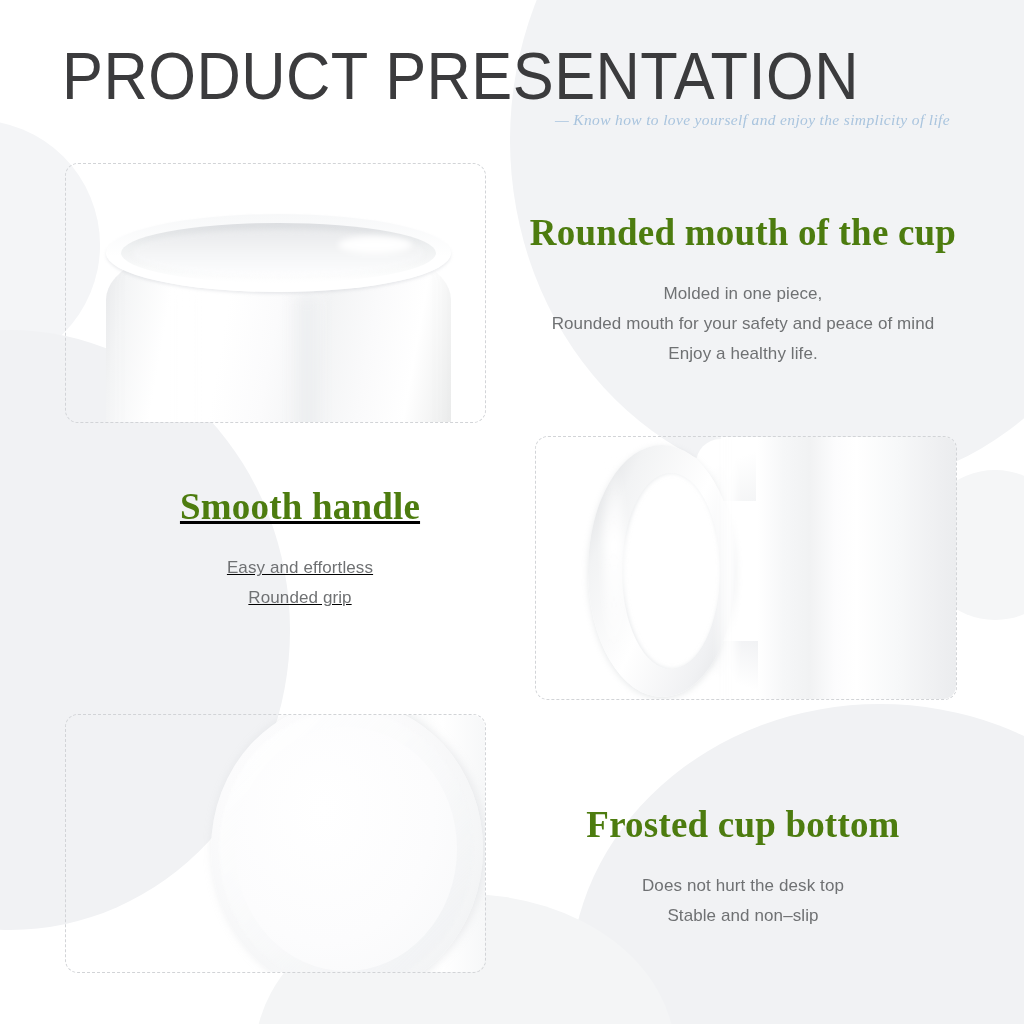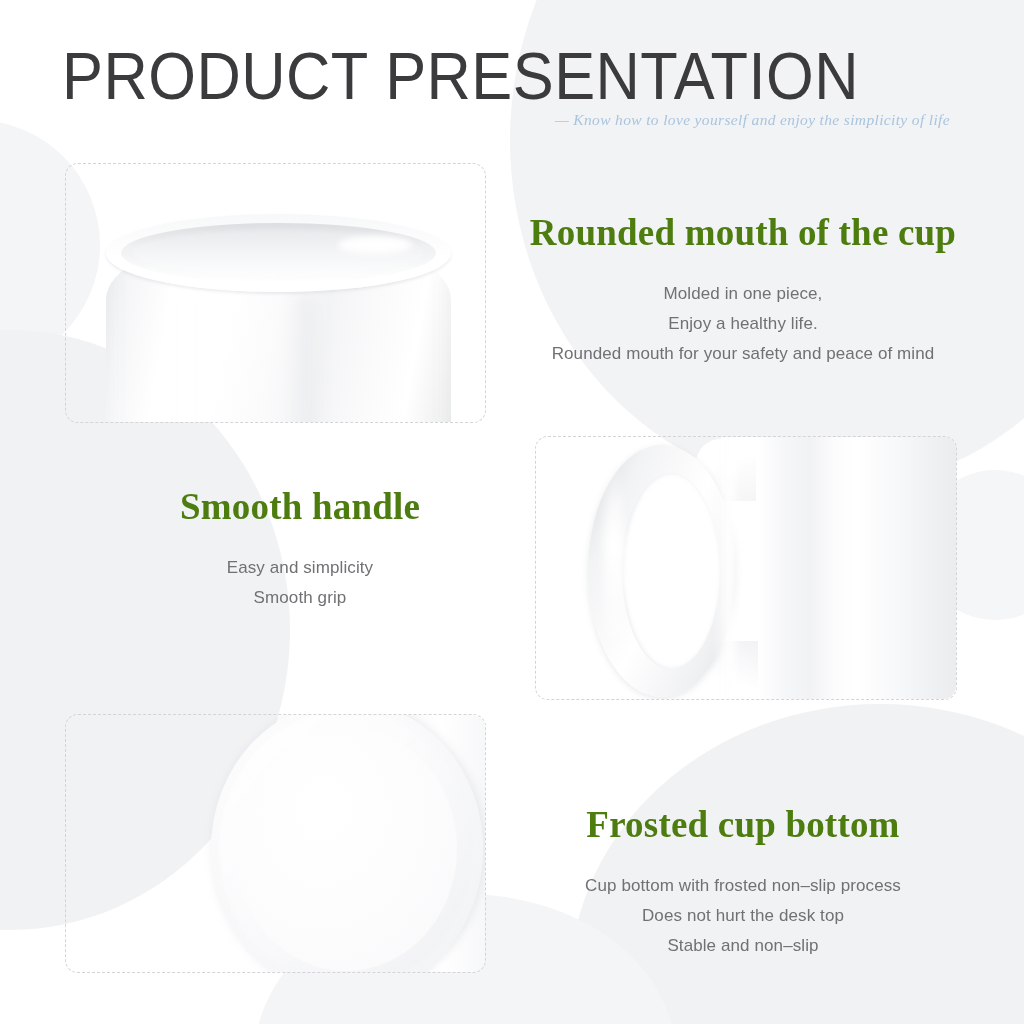--- a/index.html
+++ b/index.html
@@ -361,21 +361,21 @@
     filter: blur(10px);
     opacity: 0.8;
   }
 
   
   .feature {
     position: absolute;
     text-align: center;
   }
   .feature-rim    { left: 508px; top: 212px; width: 470px; }
-  .feature-handle { left: 62px;  top: 486px; width: 476px; }
+  .feature-handle { left: 62px;  top: 486px; width: 476px; text-decoration: underline; }
   .feature-bottom { left: 508px; top: 804px; width: 470px; }
 
   .feature-heading {
     margin: 0;
     font-family: "Liberation Serif", "DejaVu Serif", serif;
     font-weight: 700;
     font-size: 37px;
     line-height: 1.12;
     letter-spacing: 0.2px;
     color: #4d7c0f;
@@ -424,30 +424,30 @@
         <div class="mug-rim-inner-shadow"></div>
         <div class="mug-rim-gloss"></div>
       </div>
     </div>
   </div>
 
   <div class="feature feature-rim">
     <h2 class="feature-heading">Rounded mouth of the cup</h2>
     <ul class="feature-lines">
       <li class="feature-line">Molded in one piece,</li>
+      <li class="feature-line">Rounded mouth for your safety and peace of mind</li>
       <li class="feature-line">Enjoy a healthy life.</li>
-      <li class="feature-line">Rounded mouth for your safety and peace of mind</li>
     </ul>
   </div>
 
   <div class="feature feature-handle">
     <h2 class="feature-heading">Smooth handle</h2>
     <ul class="feature-lines">
-      <li class="feature-line">Easy and simplicity</li>
-      <li class="feature-line">Smooth grip</li>
+      <li class="feature-line">Easy and effortless</li>
+      <li class="feature-line">Rounded grip</li>
     </ul>
   </div>
 
   <div class="panel panel-handle">
     <div class="panel-clip">
       <div class="mug-handle-wrap">
         <div class="mug-handle-body"></div>
         <div class="mug-handle-joint-top"></div>
         <div class="mug-handle-joint-bot"></div>
         <div class="mug-handle-ring"></div>
@@ -466,19 +466,18 @@
         <div class="mug-bottom-disc"></div>
         <div class="mug-bottom-ridge"></div>
         <div class="mug-bottom-face"></div>
       </div>
     </div>
   </div>
 
   <div class="feature feature-bottom">
     <h2 class="feature-heading">Frosted cup bottom</h2>
     <ul class="feature-lines">
-      <li class="feature-line">Cup bottom with frosted non–slip process</li>
       <li class="feature-line">Does not hurt the desk top</li>
       <li class="feature-line">Stable and non–slip</li>
     </ul>
   </div>
 
 </div>
 
 </body></html>

